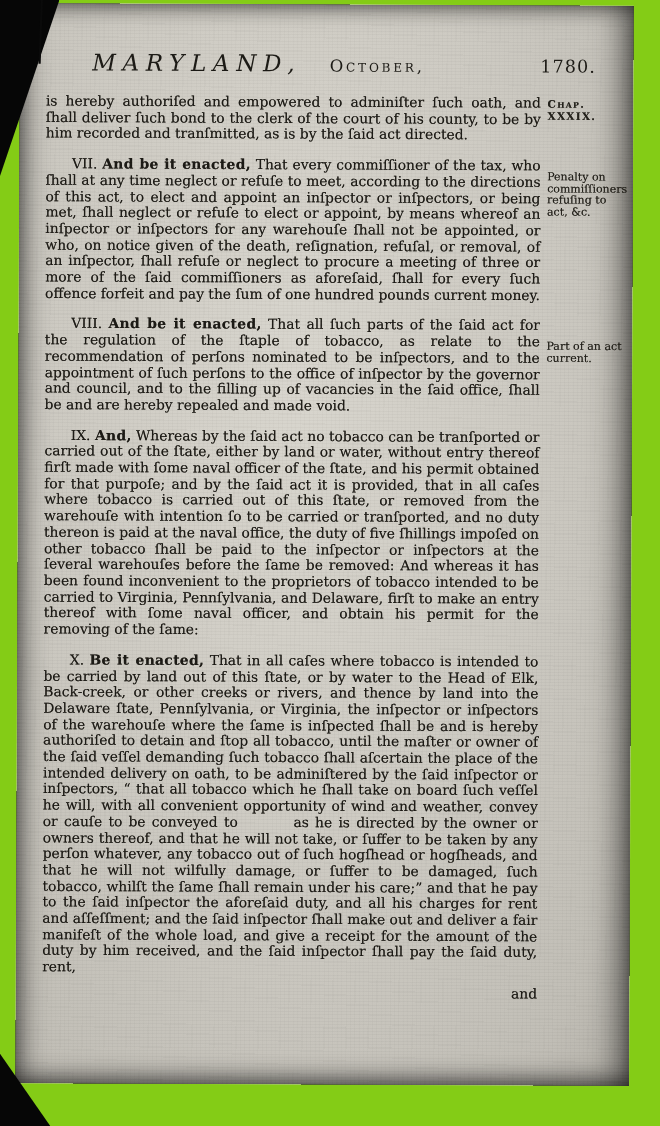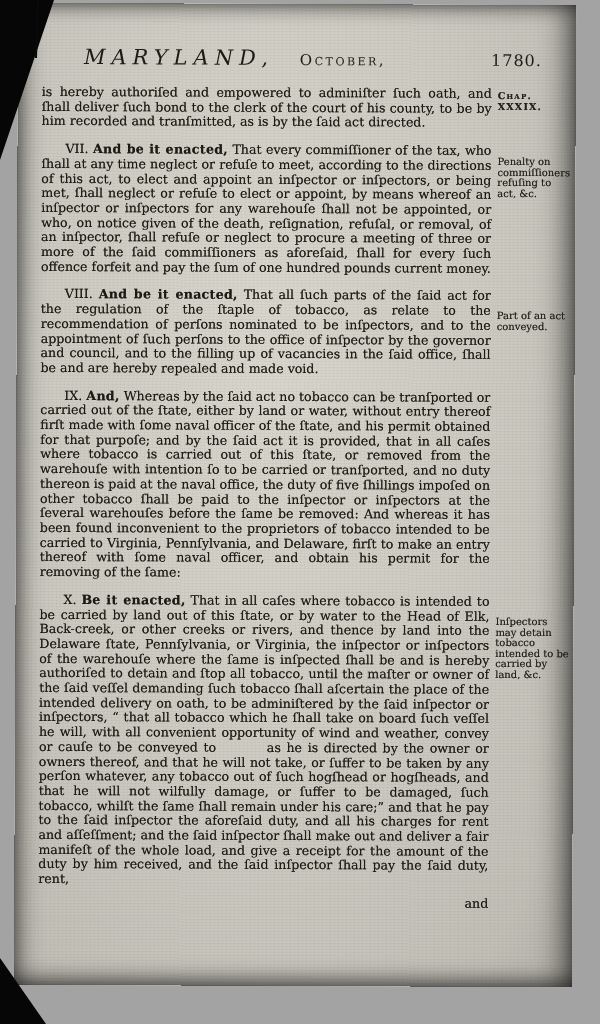--- a/index.html
+++ b/index.html
@@ -4,21 +4,21 @@
 <style>
   * { margin:0; padding:0; box-sizing:border-box; }
   html, body { width:600px; height:1024px; }
   body {
     background:#030303;
     font-family:"DejaVu Serif","Liberation Serif",serif;
     overflow:hidden;
   }
   .scan {
     position:relative; width:600px; height:1024px;
-    background:#a3a3a3; overflow:hidden;
+    background:#84cc16; overflow:hidden;
   }
   .page {
     position:absolute; left:16px; top:4px; width:558px; height:982px;
     background: radial-gradient(ellipse at 45% 35%, #d8d5cd 0%, #ccc9c1 50%, #c0bdb5 85%, #b2afa7 100%);
     box-shadow:
       inset 14px 0 24px -10px rgba(0,0,0,.55),
       inset -18px 0 30px -10px rgba(0,0,0,.6),
       inset 0 10px 18px -10px rgba(0,0,0,.45),
       inset 0 -14px 22px -10px rgba(0,0,0,.5);
     transform: rotate(.25deg);
@@ -78,22 +78,21 @@
     <div class="texture"></div>
 
     <div class="header">
       <span class="h-title">MARYLAND,</span>
       <span class="h-month">October,</span>
       <span class="h-year">1780.</span>
     </div>
 
     <div class="note note-chap">Chap. XXXIX.</div>
     <div class="note note-penalty">Penalty on commiſſioners refuſing to act, &amp;c.</div>
-    <div class="note note-part">Part of an act conveyed.</div>
-    <div class="note note-inspectors">Inſpectors may detain tobacco intended to be carried by land, &amp;c.</div>
+    <div class="note note-part">Part of an act current.</div>
 
     <div class="content">
       <p class="para"><span class="ptext">is hereby authoriſed and empowered to adminiſter ſuch oath, and ſhall deliver ſuch bond to the clerk of the court of his county, to be by him recorded and tranſmitted, as is by the ſaid act directed.</span></p>
 
       <p class="para indent"><span class="num">VII.</span> <span class="lead">And be it enacted,</span> <span class="ptext">That every commiſſioner of the tax, who ſhall at any time neglect or refuſe to meet, according to the directions of this act, to elect and appoint an inſpector or inſpectors, or being met, ſhall neglect or refuſe to elect or appoint, by means whereof an inſpector or inſpectors for any warehouſe ſhall not be appointed, or who, on notice given of the death, reſignation, refuſal, or removal, of an inſpector, ſhall refuſe or neglect to procure a meeting of three or more of the ſaid commiſſioners as aforeſaid, ſhall for every ſuch offence forfeit and pay the ſum of one hundred pounds current money.</span></p>
 
       <p class="para indent"><span class="num">VIII.</span> <span class="lead">And be it enacted,</span> <span class="ptext">That all ſuch parts of the ſaid act for the regulation of the ſtaple of tobacco, as relate to the recommendation of perſons nominated to be inſpectors, and to the appointment of ſuch perſons to the office of inſpector by the governor and council, and to the filling up of vacancies in the ſaid office, ſhall be and are hereby repealed and made void.</span></p>
 
       <p class="para indent"><span class="num">IX.</span> <span class="lead">And,</span> <span class="ptext">Whereas by the ſaid act no tobacco can be tranſported or carried out of the ſtate, either by land or water, without entry thereof firſt made with ſome naval officer of the ſtate, and his permit obtained for that purpoſe; and by the ſaid act it is provided, that in all caſes where tobacco is carried out of this ſtate, or removed from the warehouſe with intention ſo to be carried or tranſported, and no duty thereon is paid at the naval office, the duty of five ſhillings impoſed on other tobacco ſhall be paid to the inſpector or inſpectors at the ſeveral warehouſes before the ſame be removed: And whereas it has been found inconvenient to the proprietors of tobacco intended to be carried to Virginia, Pennſylvania, and Delaware, firſt to make an entry thereof with ſome naval officer, and obtain his permit for the removing of the ſame:</span></p>
 

